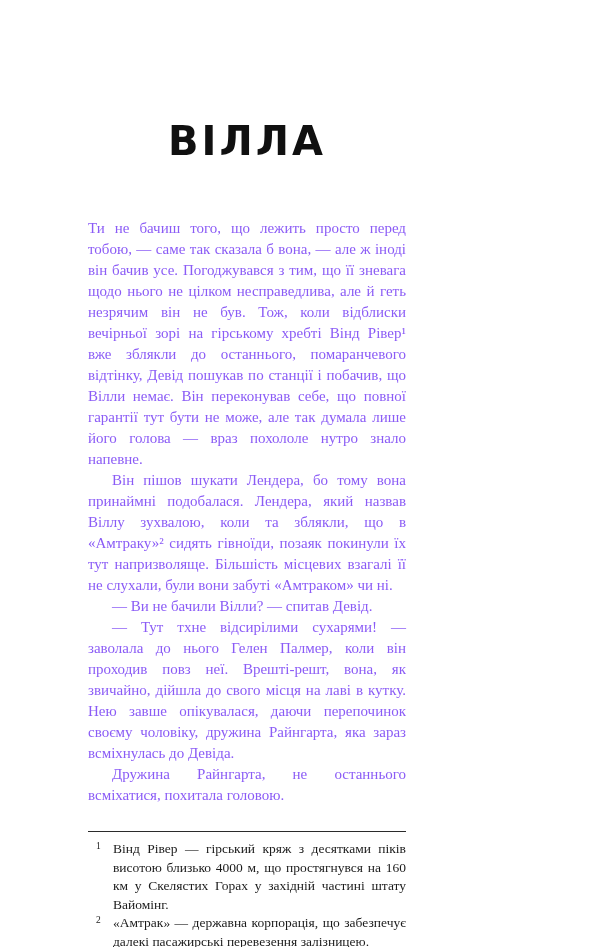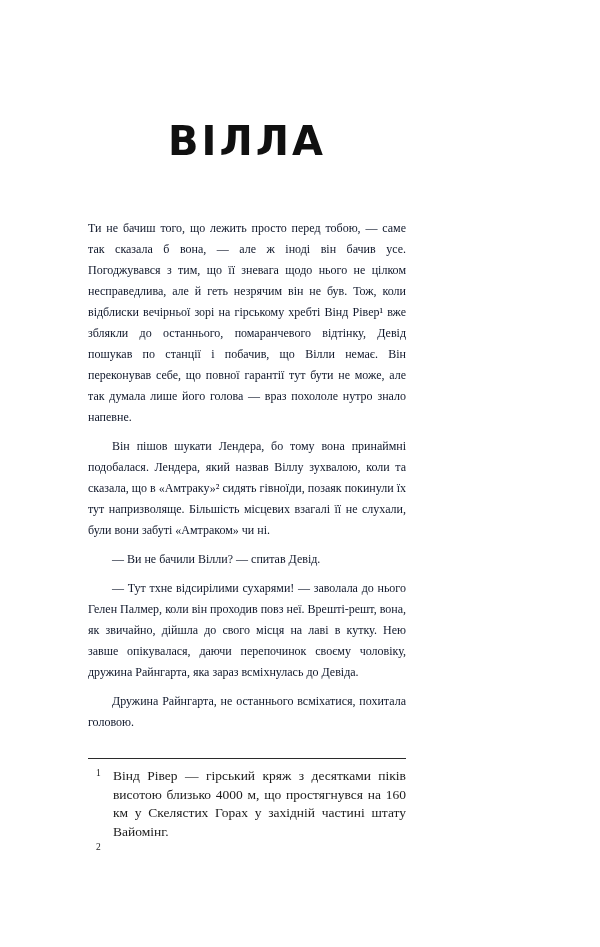--- a/index.html
+++ b/index.html
@@ -21,25 +21,24 @@
   .title {
     font-family: "DejaVu Sans", sans-serif;
     font-weight: bold;
     font-size: 40px;
     letter-spacing: 3px;
     text-align: center;
     color: #101010;
     margin-bottom: 54px;
   }
   .body-text p {
-    font-size: 12px;
+    font-size: 15px;
     line-height: 21px;
     text-align: justify;
-    color: #0f172a;
-    margin-top: 8px;
+    color: #8b5cf6;
   }
   .body-text p.indent { text-indent: 24px; }
   .footnotes {
     margin-top: 25px;
     border-top: 1px solid #2b2b2b;
     padding-top: 8px;
   }
   .footnote {
     position: relative;
     padding-left: 25px;
@@ -56,24 +55,24 @@
     line-height: 1;
   }
 </style>
 </head>
 <body>
 
 <div class="page">
   <h1 class="title">ВІЛЛА</h1>
   <div class="body-text">
       <p>Ти не бачиш того, що лежить просто перед тобою, — саме так сказала б вона, — але ж іноді він бачив усе. Погоджувався з тим, що її зневага щодо нього не цілком несправедлива, але й геть незрячим він не був. Тож, коли відблиски вечірньої зорі на гірському хребті Вінд Рівер¹ вже зблякли до останнього, помаранчевого відтінку, Девід пошукав по станції і побачив, що Вілли немає. Він переконував себе, що повної гарантії тут бути не може, але так думала лише його голова — враз похололе нутро знало напевне.</p>
-      <p class="indent">Він пішов шукати Лендера, бо тому вона принаймні подобалася. Лендера, який назвав Віллу зухвалою, коли та сказала, що в «Амтраку»² сидять гівноїди, позаяк покинули їх тут напризволяще. Більшість місцевих взагалі її не слухали, були вони забуті «Амтраком» чи ні.</p>
+      <p class="indent">Він пішов шукати Лендера, бо тому вона принаймні подобалася. Лендера, який назвав Віллу зухвалою, коли та зблякли, що в «Амтраку»² сидять гівноїди, позаяк покинули їх тут напризволяще. Більшість місцевих взагалі її не слухали, були вони забуті «Амтраком» чи ні.</p>
       <p class="indent">— Ви не бачили Вілли? — спитав Девід.</p>
       <p class="indent">— Тут тхне відсирілими сухарями! — заволала до нього Гелен Палмер, коли він проходив повз неї. Врешті-решт, вона, як звичайно, дійшла до свого місця на лаві в кутку. Нею завше опікувалася, даючи перепочинок своєму чоловіку, дружина Райнгарта, яка зараз всміхнулась до Девіда.</p>
       <p class="indent">Дружина Райнгарта, не останнього всміхатися, похитала головою.</p>
     </div>
   <div class="footnotes">
     <div>
         <div class="footnote"><sup class="fn-num">1</sup><span>Вінд Рівер — гірський кряж з десятками піків висотою близько 4000 м, що простягнувся на 160 км у Скелястих Горах у західній частині штату Вайомінг.</span></div>
-        <div class="footnote"><sup class="fn-num">2</sup></div>
+        <div class="footnote"><sup class="fn-num">2</sup><span>«Амтрак» — державна корпорація, що забезпечує далекі пасажирські перевезення залізницею.</span></div>
       </div>
   </div>
 </div>
 
 </body></html>

